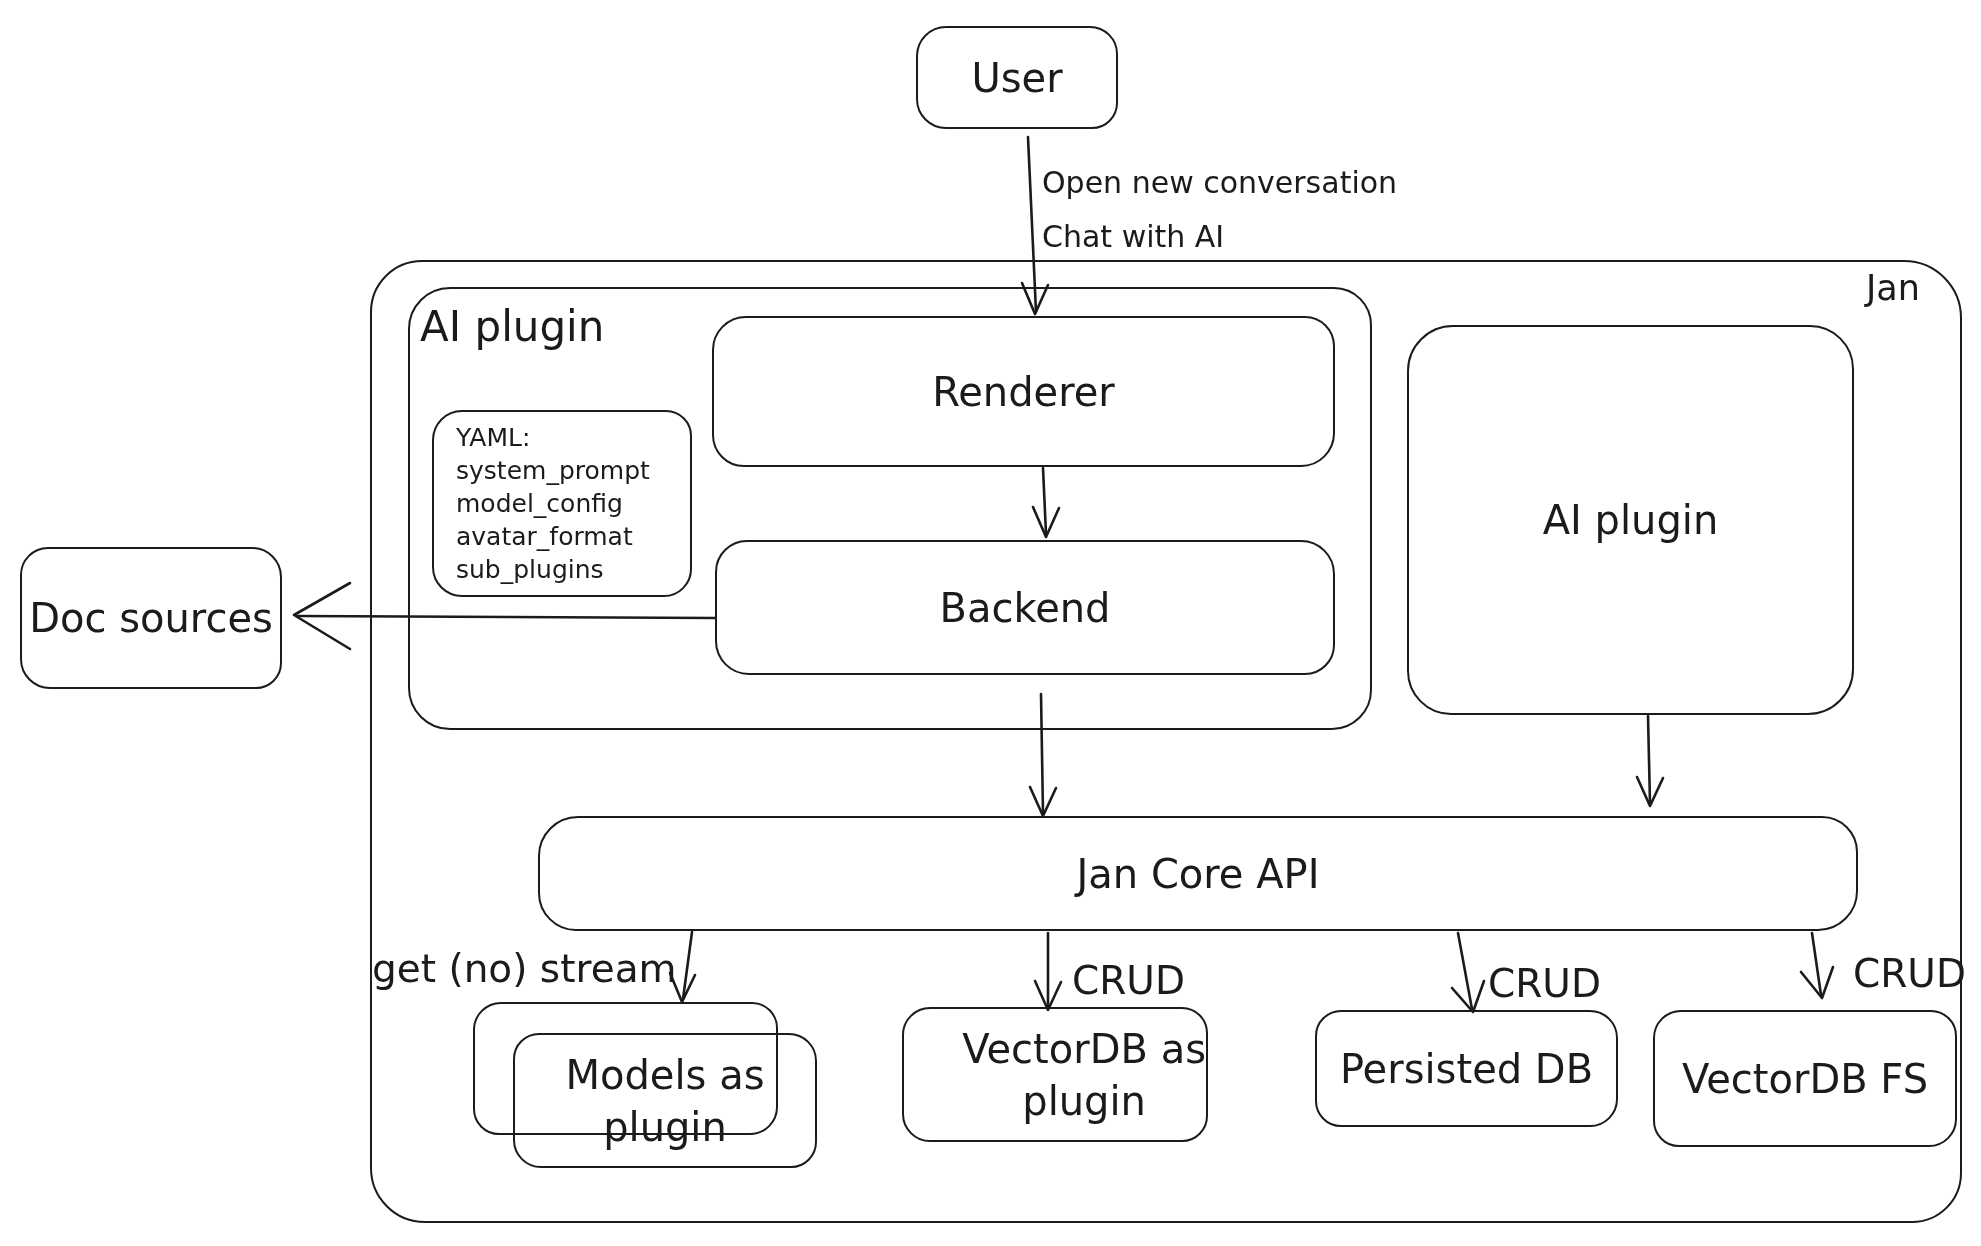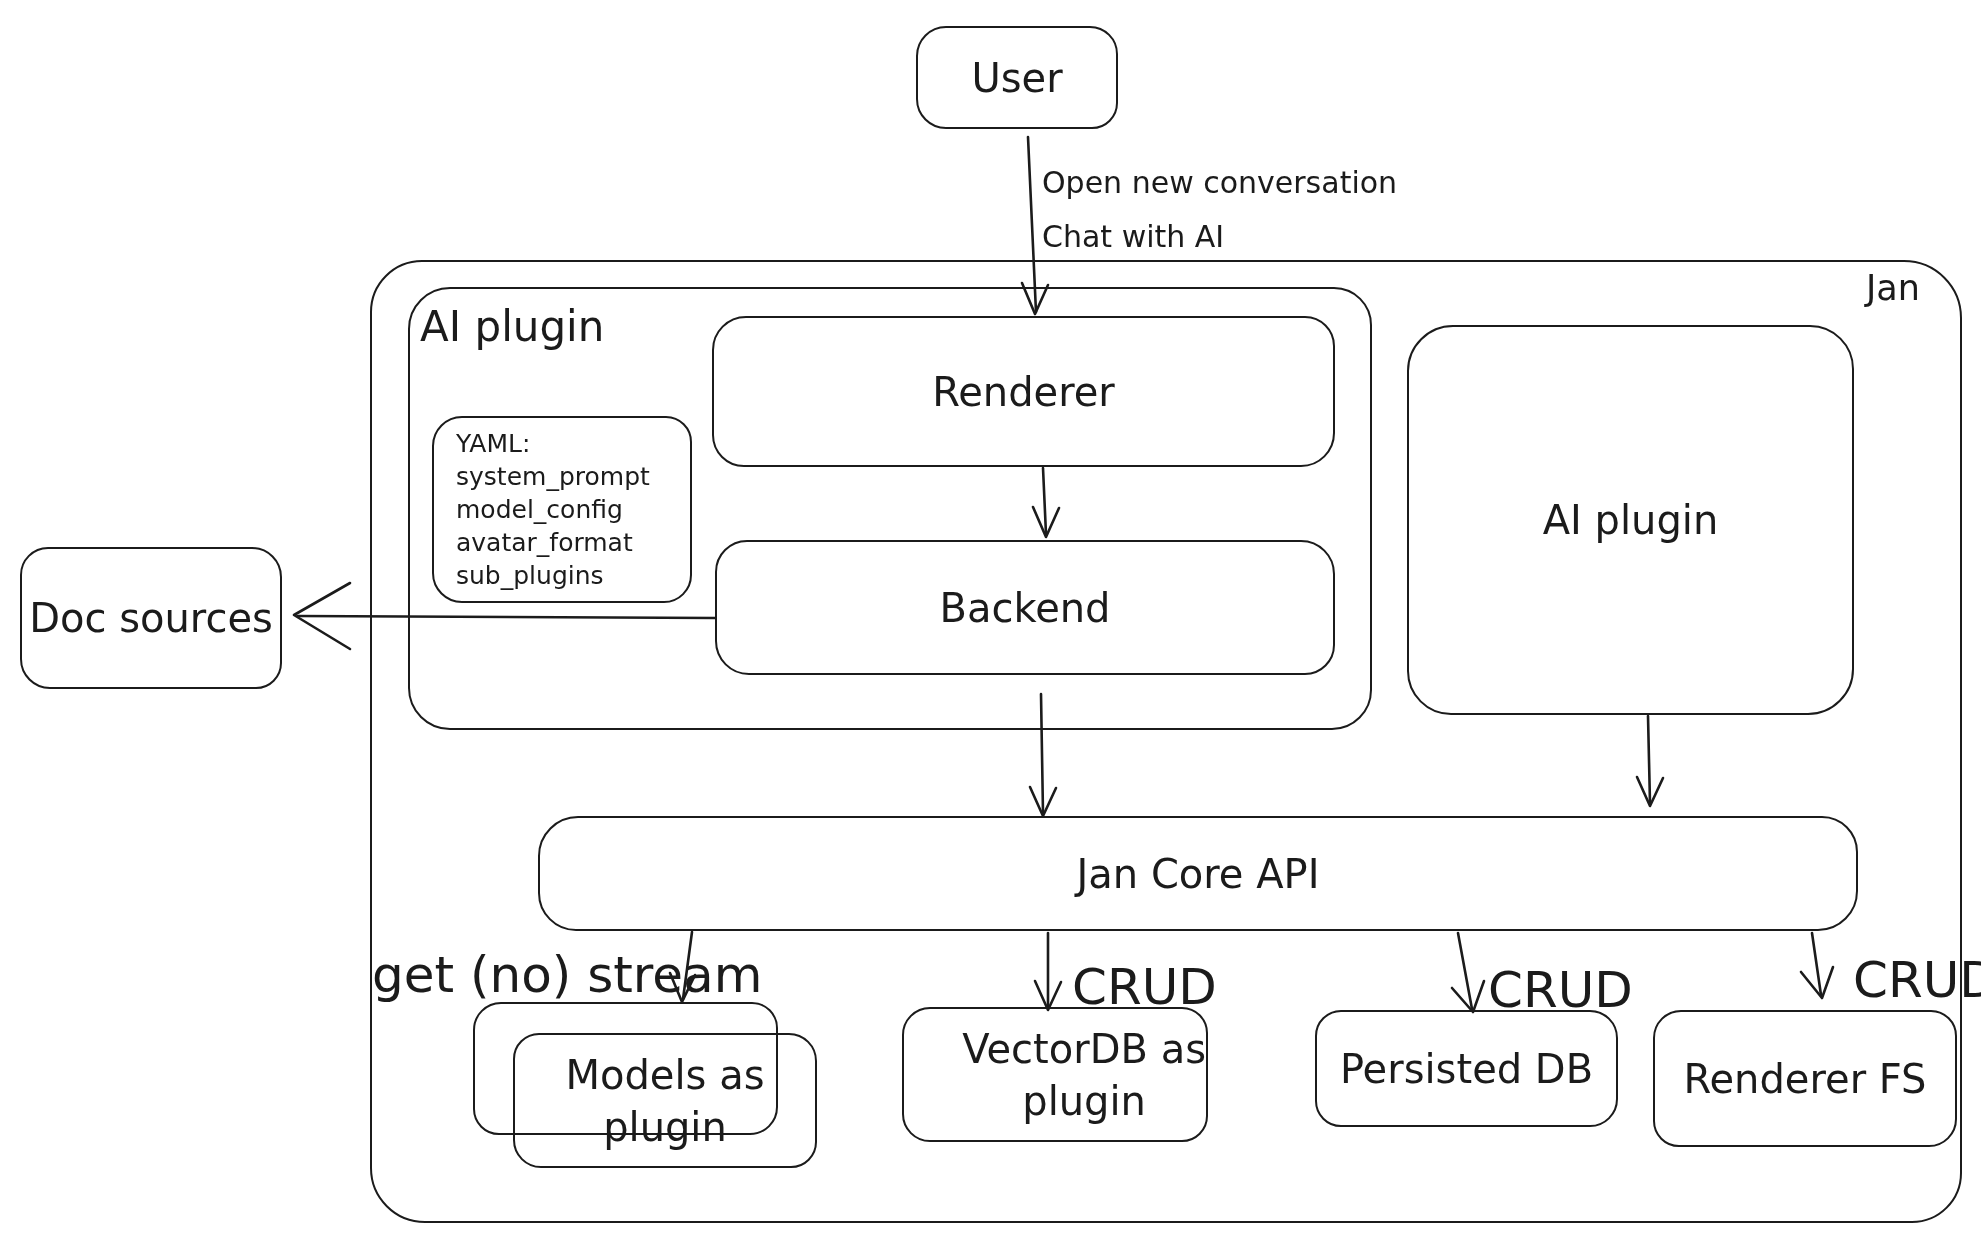--- a/index.html
+++ b/index.html
@@ -27,30 +27,30 @@
     color: var(--stroke);
   }
   .node .multiline { line-height: 52px; }
   .container-label {
     position: absolute;
     font-size: 42px;
     white-space: nowrap;
   }
   .edge-label {
     position: absolute;
-    font-size: 50px;
+    font-size: 39px;
     white-space: nowrap;
   }
   
   .user-box        { left: 916px;  top: 20px;   width: 202px; height: 103px; border-radius: 30px 28px 26px 30px; margin-top: 6px; }
   .jan-box         { left: 370px;  top: 260px;  width: 1592px; height: 963px; border-radius: 52px 58px 50px 55px; }
   .ai-plugin-container { left: 408px; top: 287px; width: 964px; height: 443px; border-radius: 42px 38px 40px 42px; }
   .yaml-box        { left: 432px;  top: 410px;  width: 260px; height: 187px; border-radius: 30px 26px 28px 30px;
                      display: block; font-size: 25px; line-height: 33px; text-align: left;
-                     padding: 9px 10px 0 22px; margin-top: 6px; }
+                     padding: 9px 10px 0 22px; }
   .renderer-box    { left: 712px;  top: 316px;  width: 623px; height: 151px; border-radius: 34px 30px 34px 32px; }
   .backend-box     { left: 715px;  top: 540px;  width: 620px; height: 135px; border-radius: 32px 34px 30px 34px; }
   .doc-sources-box { left: 20px;   top: 547px;  width: 262px; height: 142px; border-radius: 28px 30px 26px 30px; justify-content: center; }
   .ai-plugin-right-box { left: 1407px; top: 325px; width: 447px; height: 390px; border-radius: 46px 44px 46px 44px; }
   .jan-core-box    { left: 538px;  top: 816px;  width: 1320px; height: 115px; border-radius: 40px 36px 40px 38px; }
   .models-back-box { left: 473px;  top: 1002px; width: 305px; height: 133px; border-radius: 28px 26px 28px 26px; }
   .models-front-box{ left: 513px;  top: 1033px; width: 304px; height: 135px; border-radius: 26px 28px 26px 28px; }
   .vectordb-box    { left: 902px;  top: 1007px; width: 306px; height: 135px; border-radius: 28px 26px 26px 28px; justify-content: flex-end; }
   .persisted-db-box{ left: 1315px; top: 1010px; width: 303px; height: 117px; border-radius: 26px 28px 28px 26px; }
   .persisted-fs-box{ left: 1653px; top: 1010px; width: 304px; height: 137px; border-radius: 28px 26px 28px 26px; }
@@ -142,21 +142,21 @@
       <span>VectorDB as</span><br>
       <span>plugin</span>
     </span>
   </div>
 
   <div class="node persisted-db-box">
     <span>Persisted DB</span>
   </div>
 
   <div class="node persisted-fs-box">
-    <span>Renderer FS</span>
+    <span>VectorDB FS</span>
   </div>
 
   <svg class="arrows" viewBox="0 0 1981 1246">
     <g>
       <path d="M1028 137 L1036 312"></path>
       <path d="M1022 283 L1035 314 L1048 285"></path>
     </g>
     <g>
       <path d="M1043 468 L1046 534"></path>
       <path d="M1033 507 L1046 537 L1059 508"></path>

